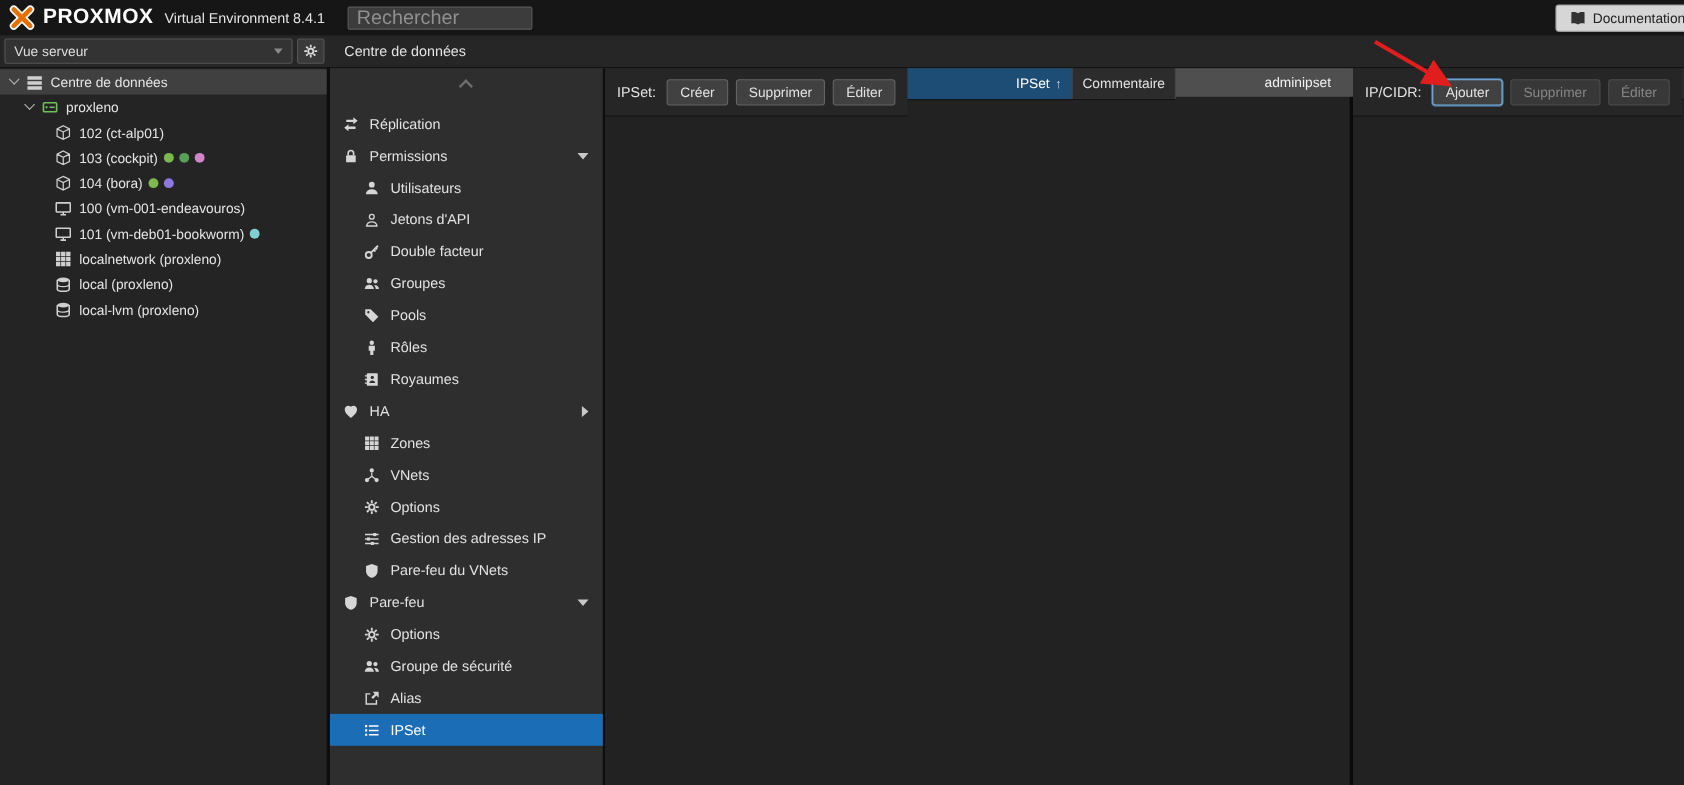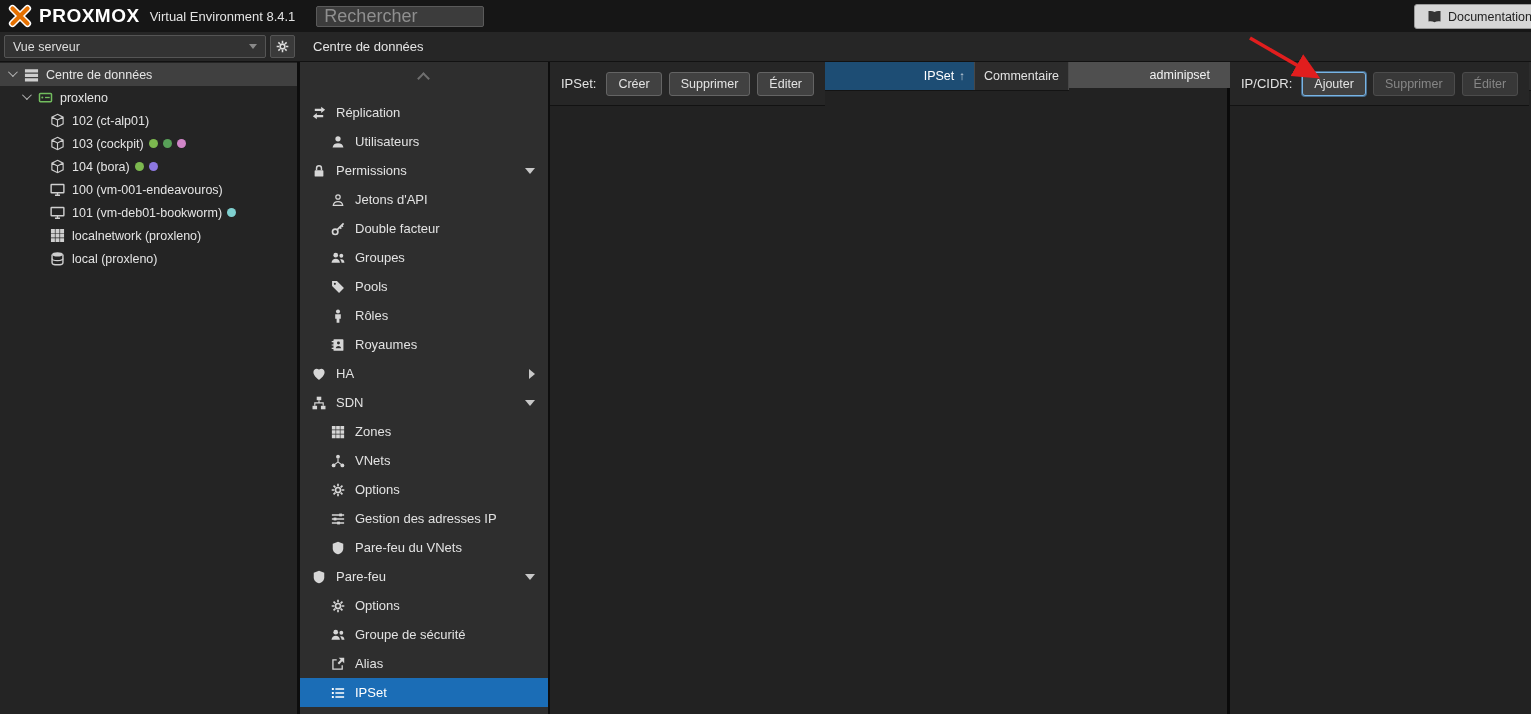--- a/index.html
+++ b/index.html
@@ -292,46 +292,52 @@
           <use href="#i-grid"></use>
         </svg>
       <span>localnetwork (proxleno)</span>
     </div>
     <div class="tree-row ind2">
       <svg class="icn">
           <use href="#i-db"></use>
         </svg>
       <span>local (proxleno)</span>
     </div>
+    <div class="tree-row ind2">
+      <svg class="icn">
+          <use href="#i-db"></use>
+        </svg>
+      <span>local-lvm (proxleno)</span>
+    </div>
   </aside>
 
   <nav class="navpanel">
     <span class="nav-up"></span>
 
     <div class="nav-item lvl0">
       <svg class="icn">
           <use href="#i-arrows"></use>
         </svg>
       <span>Réplication</span>
     </div>
-    <div class="nav-item lvl1">
-      <svg class="icn">
-          <use href="#i-user"></use>
-        </svg>
-      <span>Utilisateurs</span>
-    </div>
     <div class="nav-item lvl0">
       <svg class="icn">
           <use href="#i-lock"></use>
         </svg>
       <span>Permissions</span>
       <span class="caret-d"></span>
     </div>
     <div class="nav-item lvl1">
       <svg class="icn">
+          <use href="#i-user"></use>
+        </svg>
+      <span>Utilisateurs</span>
+    </div>
+    <div class="nav-item lvl1">
+      <svg class="icn">
           <use href="#i-user-o"></use>
         </svg>
       <span>Jetons d'API</span>
     </div>
     <div class="nav-item lvl1">
       <svg class="icn">
           <use href="#i-key"></use>
         </svg>
       <span>Double facteur</span>
     </div>
@@ -358,27 +364,20 @@
           <use href="#i-card"></use>
         </svg>
       <span>Royaumes</span>
     </div>
     <div class="nav-item lvl0">
       <svg class="icn">
           <use href="#i-heart"></use>
         </svg>
       <span>HA</span>
       <span class="caret-r"></span>
-    </div>
-    <div class="nav-item lvl0">
-      <svg class="icn">
-          <use href="#i-sitemap"></use>
-        </svg>
-      <span>SDN</span>
-      <span class="caret-d"></span>
     </div>
     <div class="nav-item lvl1">
       <svg class="icn">
           <use href="#i-grid"></use>
         </svg>
       <span>Zones</span>
     </div>
     <div class="nav-item lvl1">
       <svg class="icn">
           <use href="#i-net"></use>

